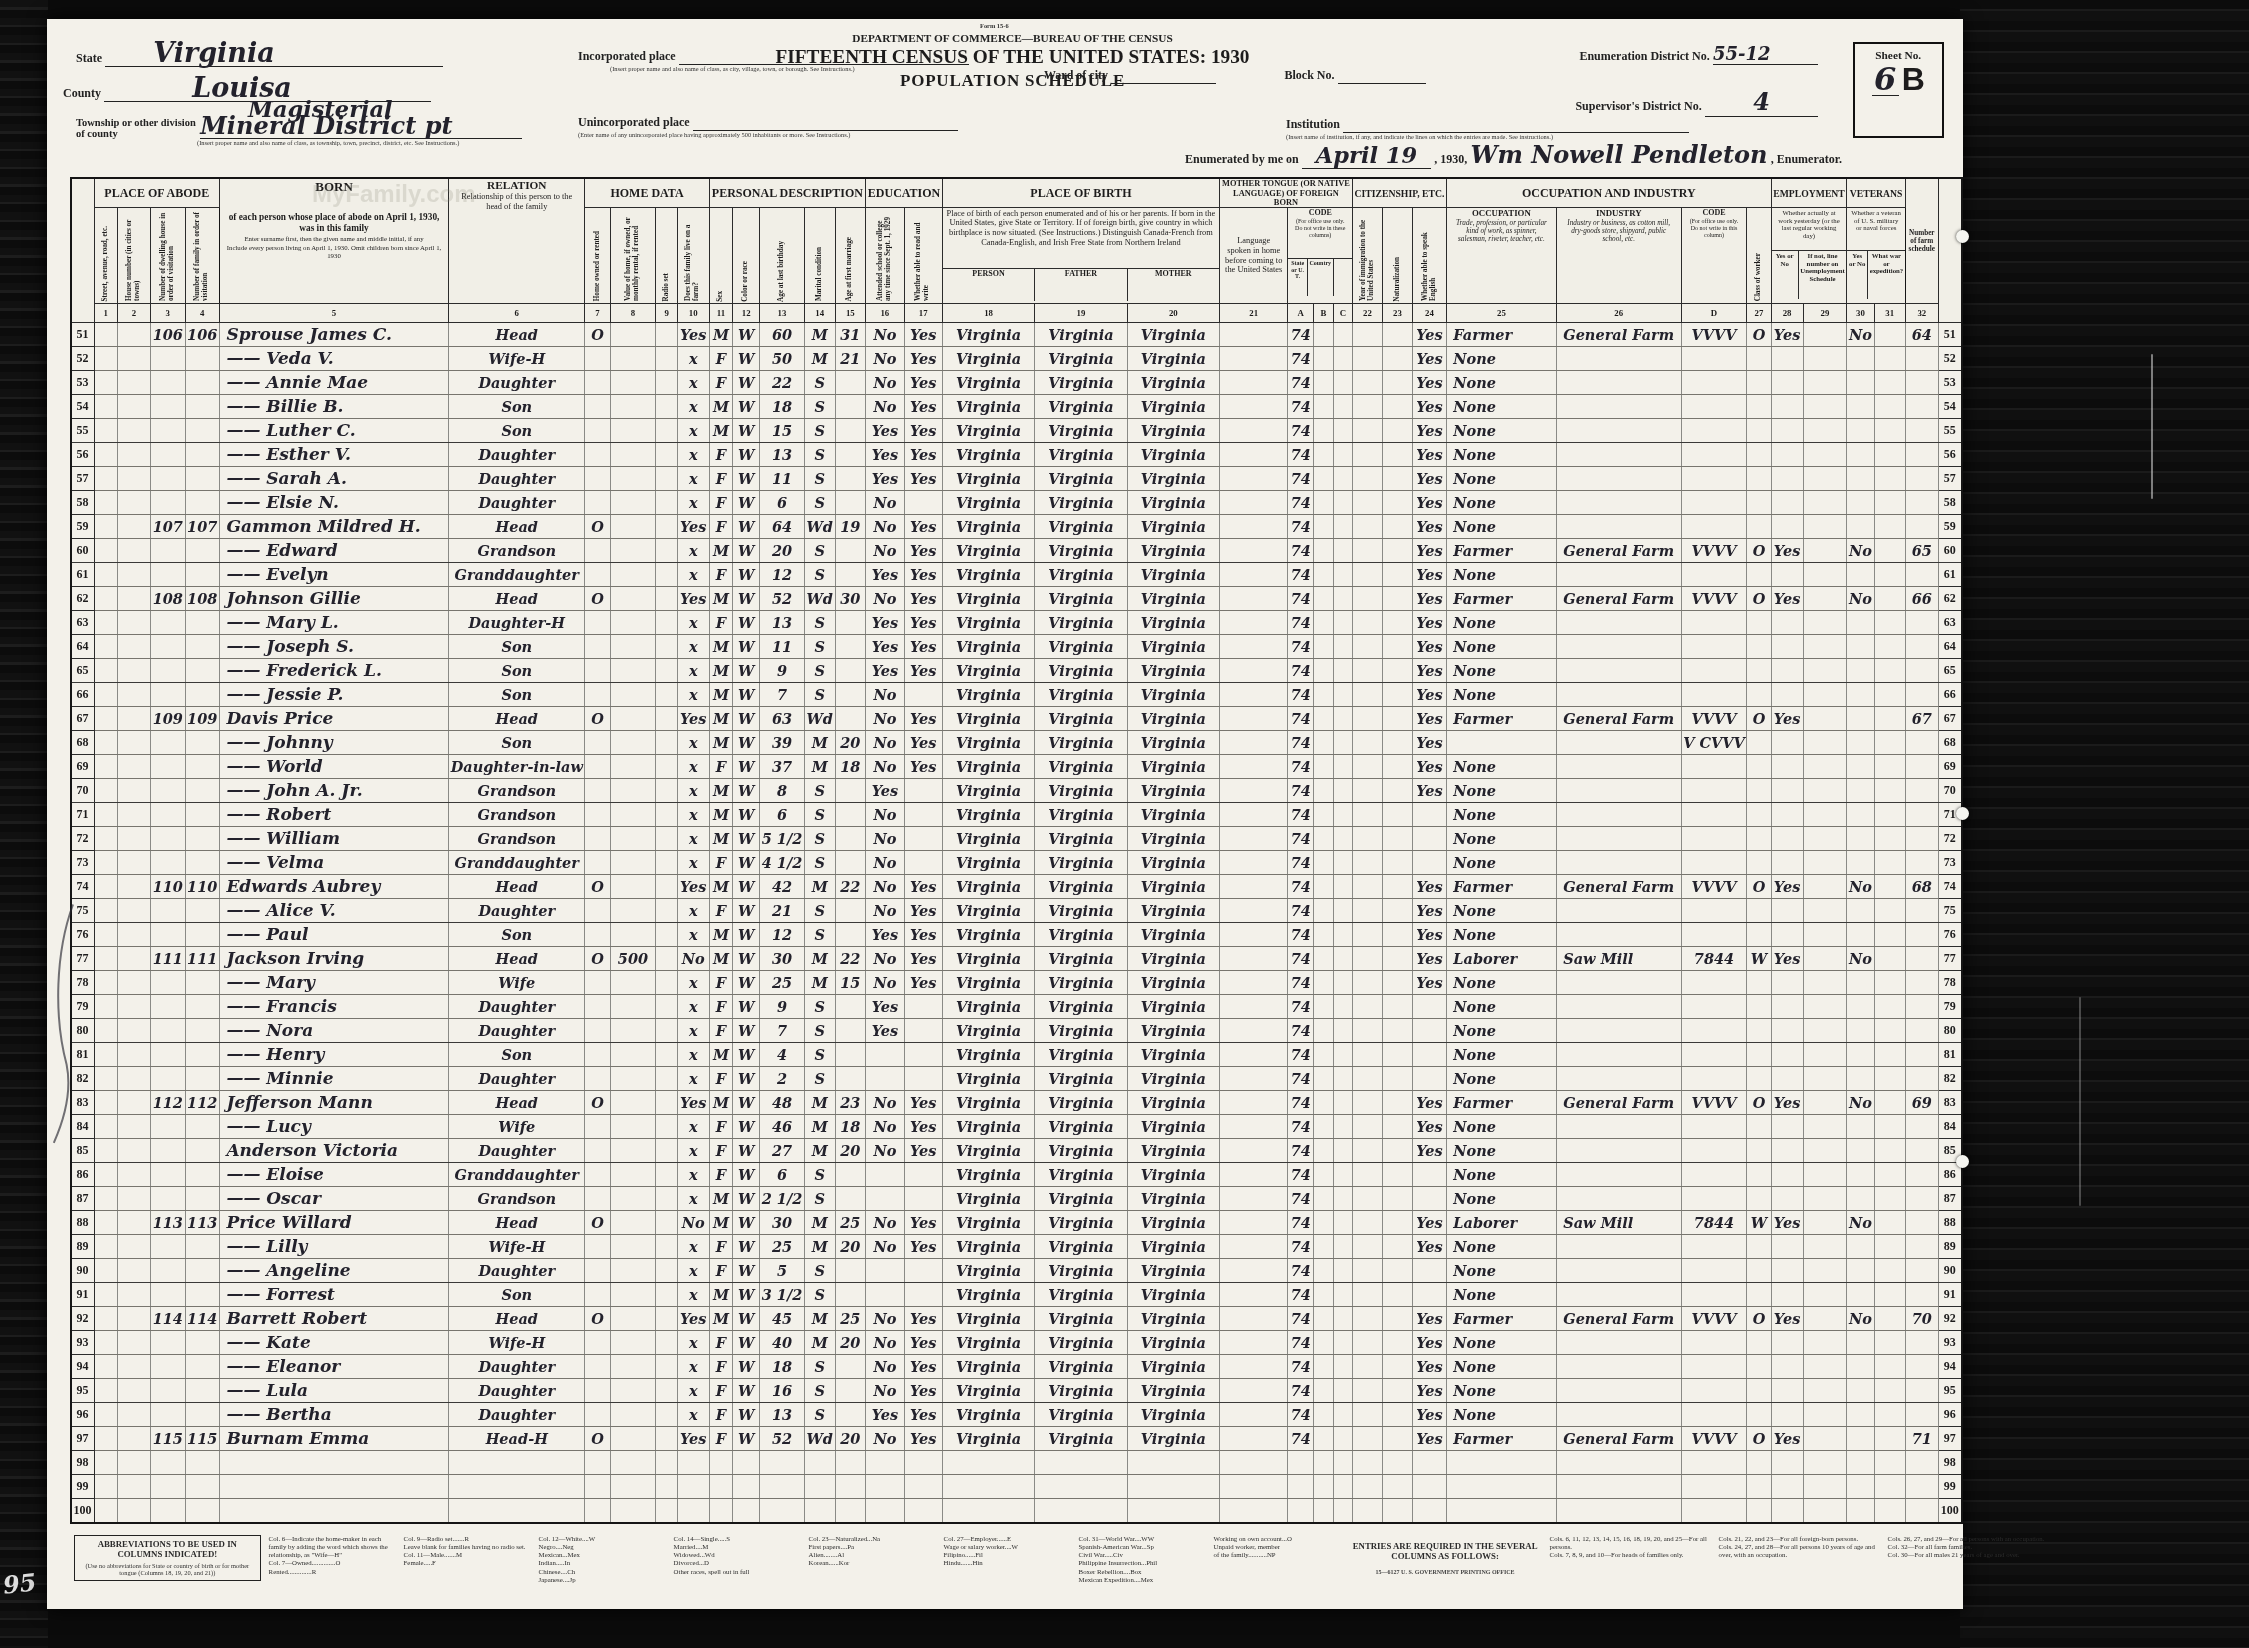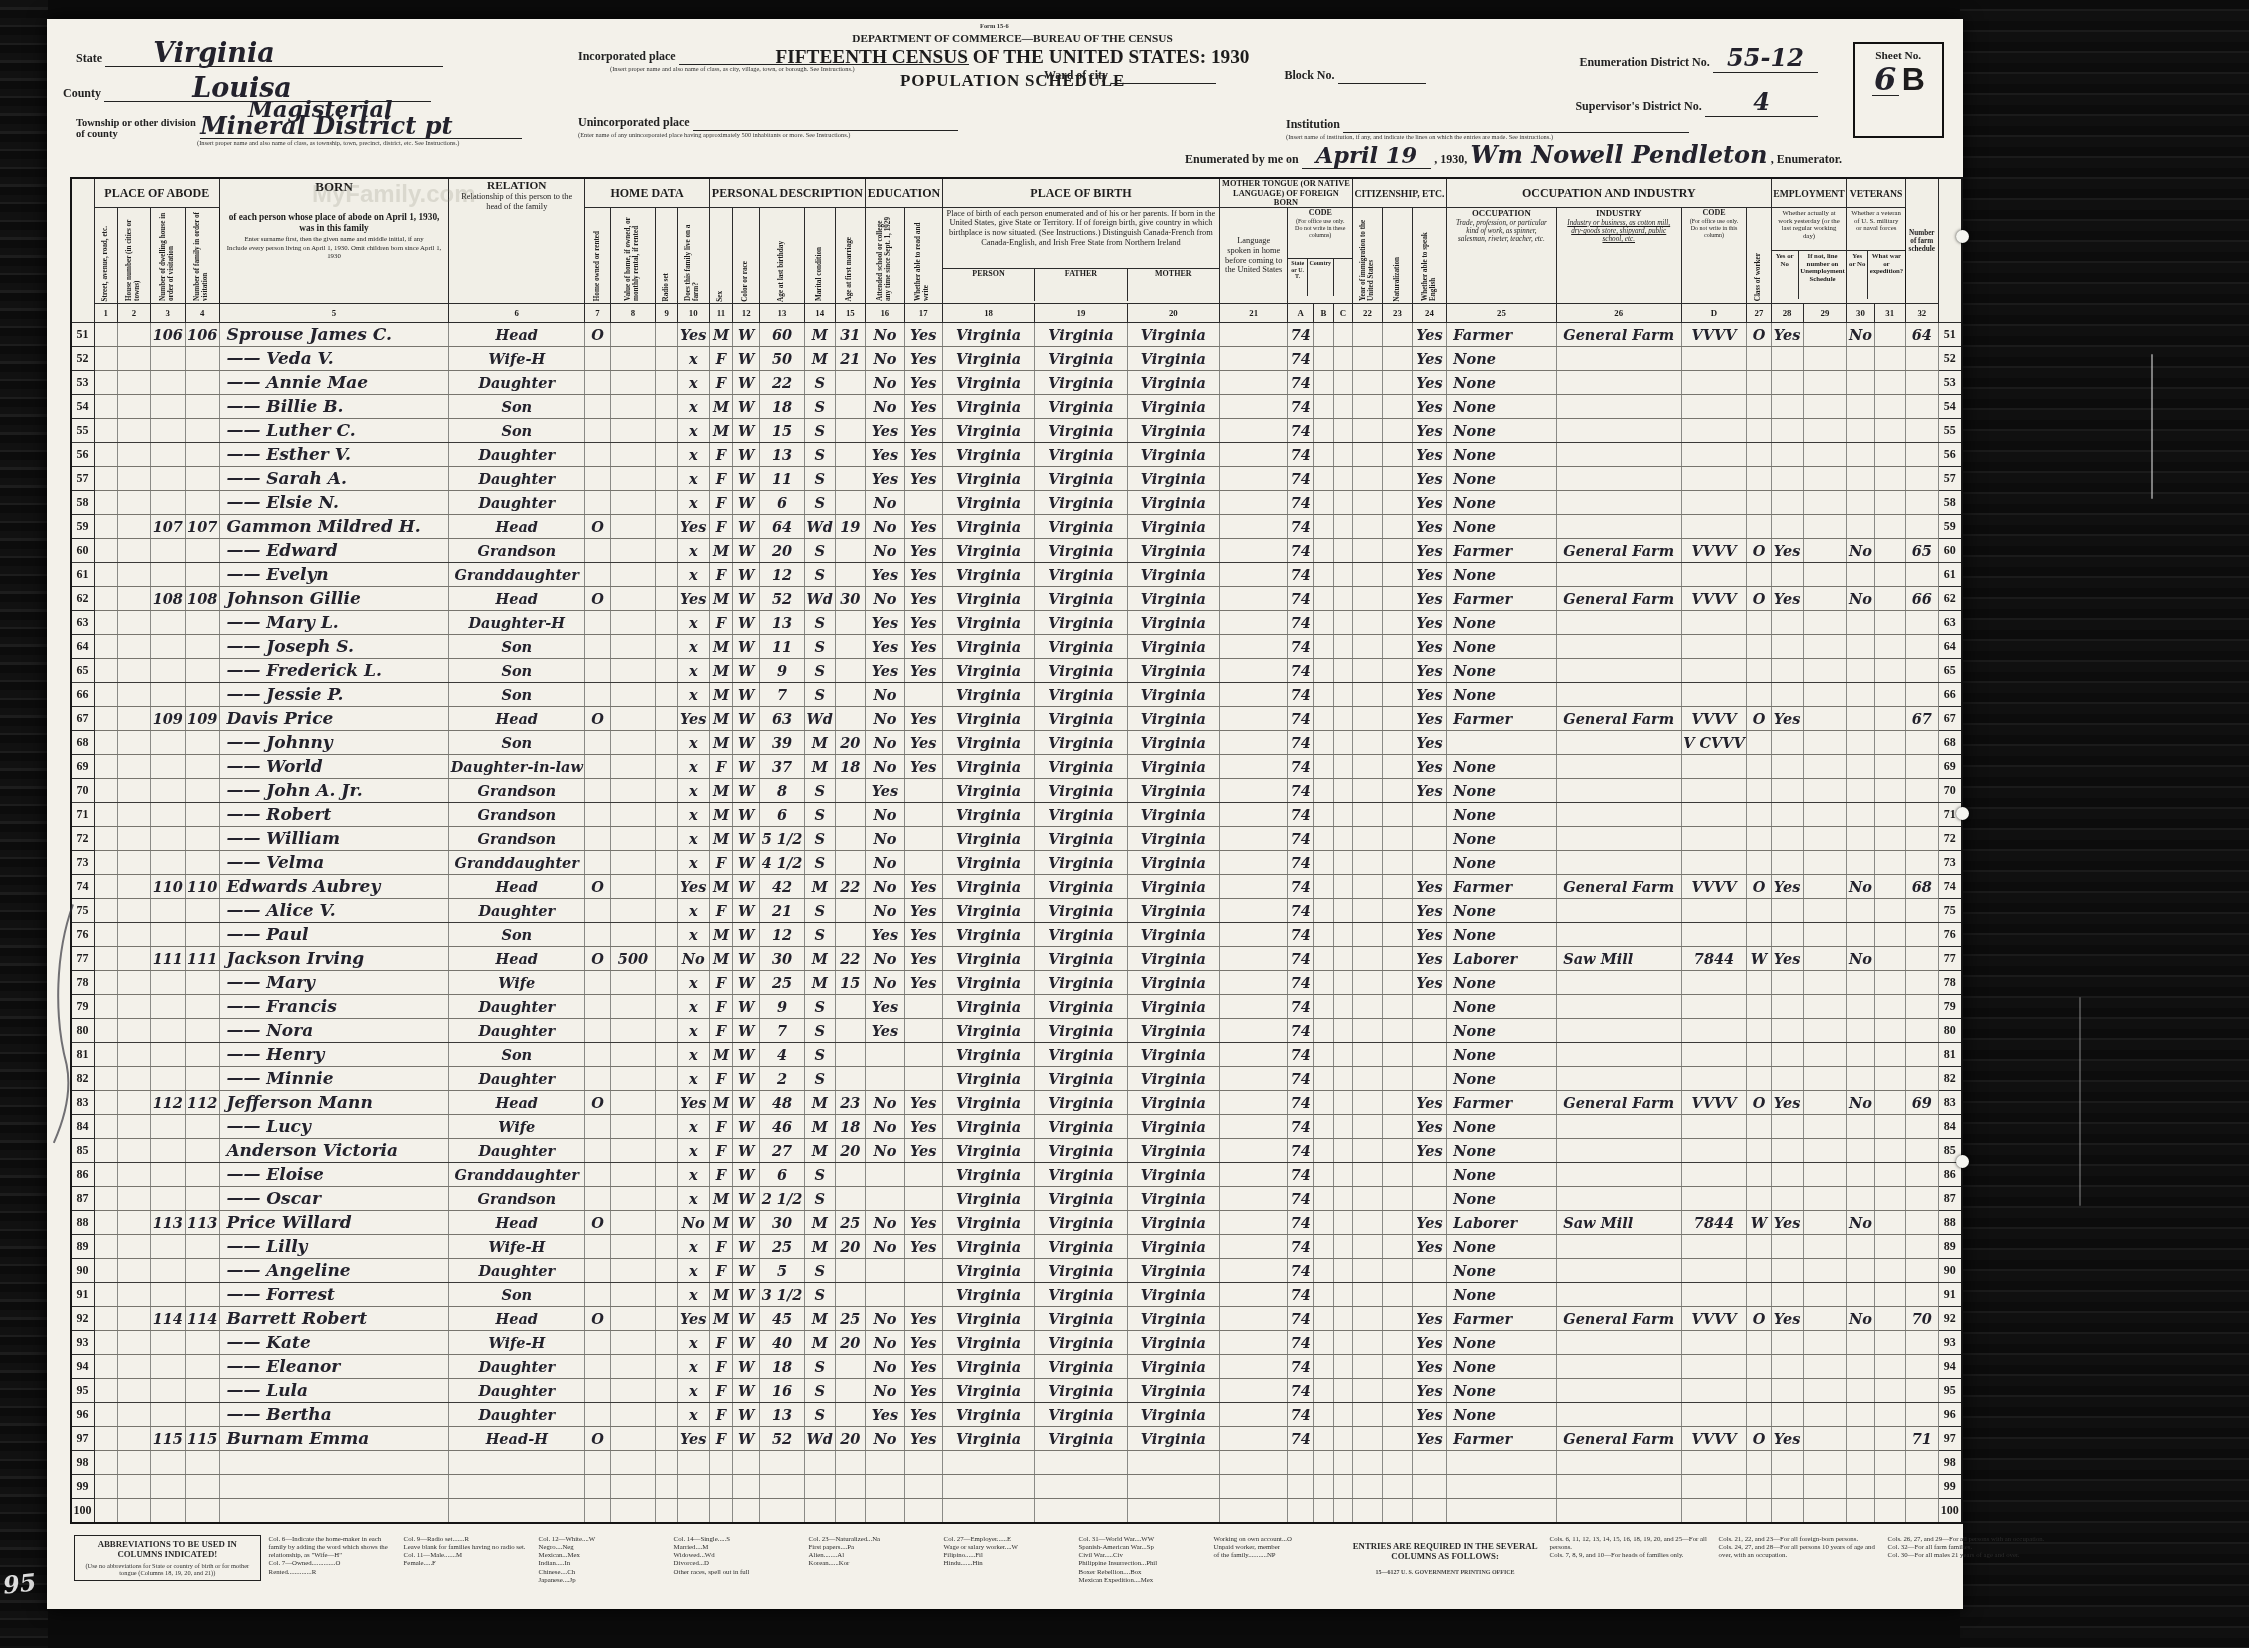--- a/index.html
+++ b/index.html
@@ -124,21 +124,21 @@
         <span class="rule" style="display:inline-block;width:88px;">&nbsp;</span>
       </div>
       <div class="abs" style="left:1239px;top:97px;width:450px;">
         <span class="lbl">Institution</span>
         <span class="rule" style="display:inline-block;width:346px;">&nbsp;</span>
         <div class="tiny">(Insert name of institution, if any, and indicate the lines on which the entries are made.  See instructions.)</div>
       </div>
 
       <div class="abs" style="right:145px;top:24px;">
         <span class="lbl">Enumeration District No.</span>
-        <span class="hw rule" style="display:inline-block;width:105px;font-size:24px;text-align:center;">55-12</span>
+        <span class="hw rule" style="display:inline-block;width:105px;font-size:18px;">55-12</span>
       </div>
       <div class="abs" style="right:145px;top:68px;">
         <span class="lbl">Supervisor's District No.</span>
         <span class="hw rule" style="display:inline-block;width:113px;font-size:24px;text-align:center;">4</span>
       </div>
       <div id="sheetbox">
         <div class="lbl">Sheet No.</div>
         <span class="hw hwl rule" style="display:inline-block;width:27px;">6</span>
         <b>B</b>
       </div>
@@ -293,21 +293,21 @@
             </th>
           <th>
               <div class="vt">Whether able to speak English</div>
             </th>
           <th class="gb" style="vertical-align:top;">
             <div style="font-size:8.8px;">OCCUPATION</div>
             <div class="desc" style="font-size:7.2px;font-style:italic;">Trade, profession, or particular kind of work, as spinner, salesman, riveter, teacher, etc.</div>
           </th>
           <th style="vertical-align:top;">
             <div style="font-size:8.8px;">INDUSTRY</div>
-            <div class="desc" style="font-size:7.2px;font-style:italic;text-decoration:underline;">Industry or business, as cotton mill, dry-goods store, shipyard, public school, etc.</div>
+            <div class="desc" style="font-size:7.2px;font-style:italic;">Industry or business, as cotton mill, dry-goods store, shipyard, public school, etc.</div>
           </th>
           <th style="vertical-align:top;">
             <div style="font-size:8px;">CODE</div>
             <div class="desc" style="font-size:6px;">(For office use only.  Do not write in this column)</div>
           </th>
           <th>
               <div class="vt">Class of worker</div>
             </th>
           <th colspan="2" class="gb" style="vertical-align:top;padding:0;">
             <div class="desc" style="font-size:6.8px;height:40px;">Whether actually at work yesterday (or the last regular working day)</div>

